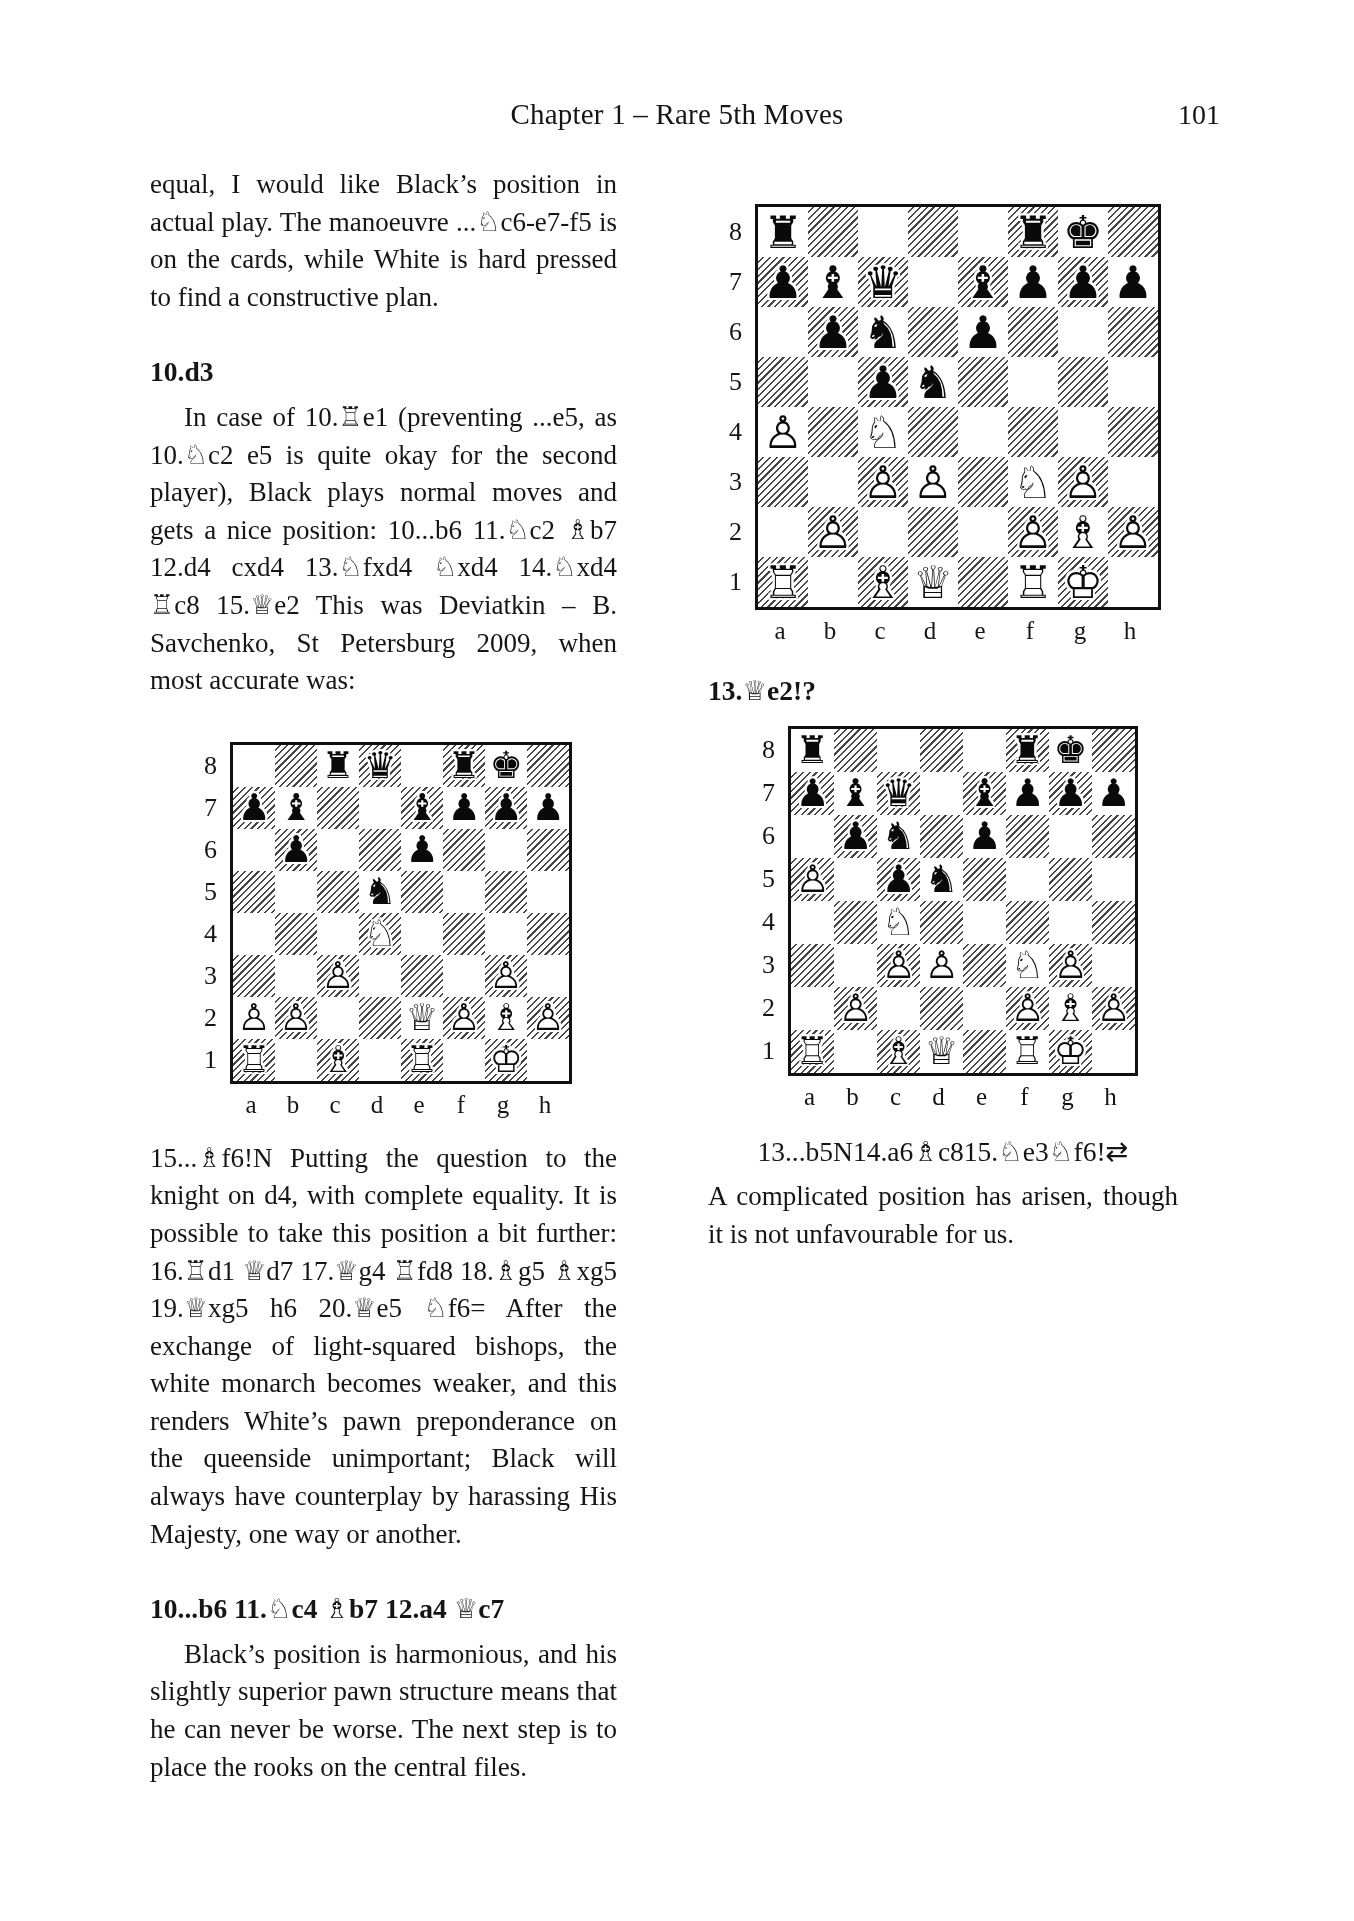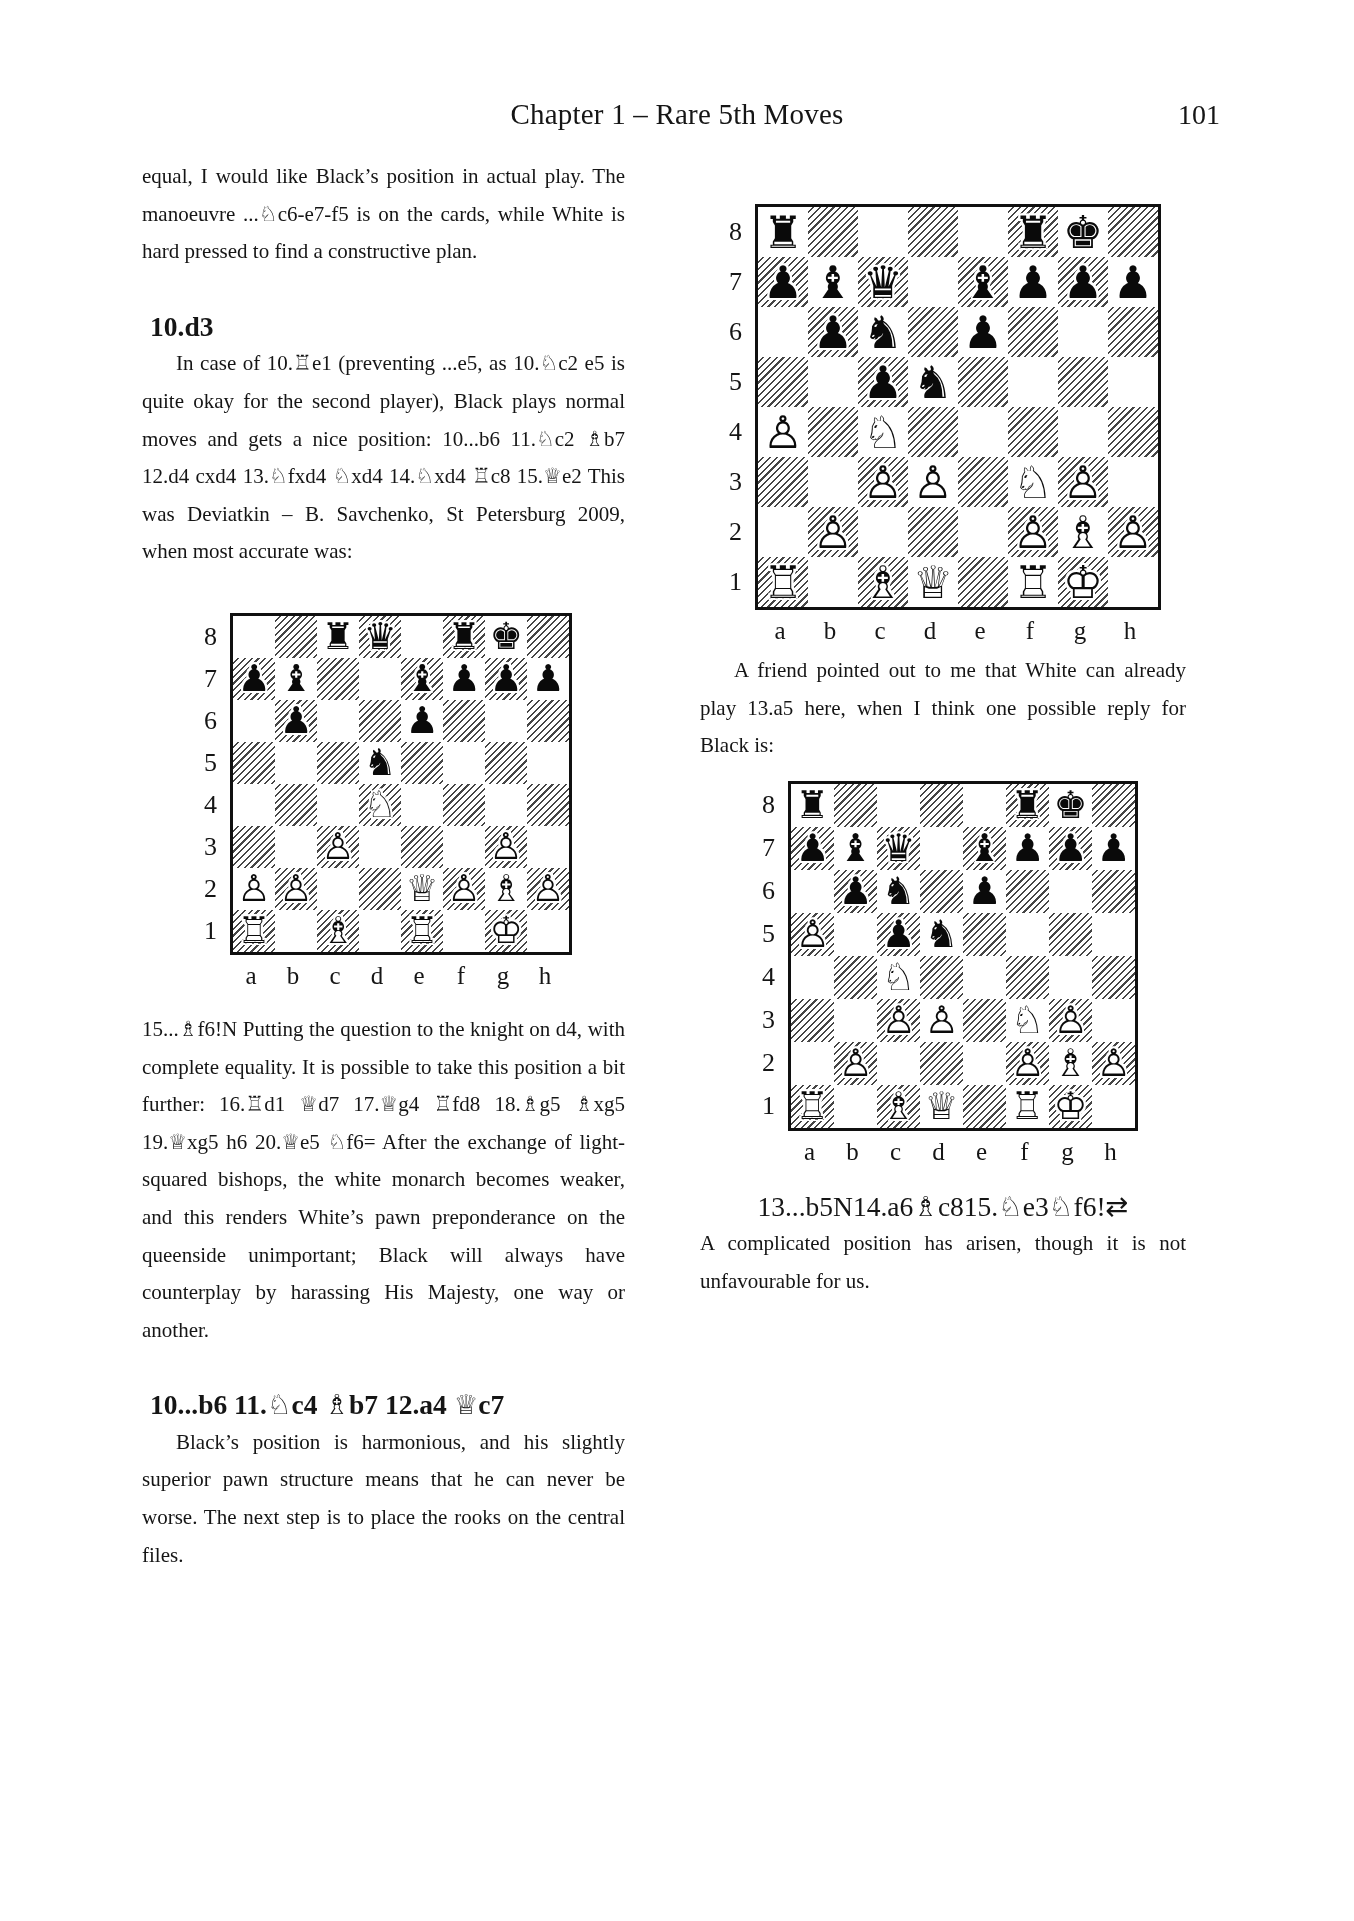--- a/index.html
+++ b/index.html
@@ -9,21 +9,21 @@
     overflow:hidden;
   }
   .running-head{
     position:absolute;top:98px;left:0;width:100%;text-align:center;
     font-size:29px;letter-spacing:.2px;
   }
   .folio{position:absolute;top:99px;right:134px;font-size:28px;margin-left:44px;}
   .col{position:absolute;top:158px;}
   .col.left{left:142px;width:483px;}
   .col.right{left:700px;width:486px;}
-  p.jp{margin:0;text-align:justify;font-size:21px;line-height:37.6px;font-family:Liberation Serif, serif;}
+  p.jp{margin:8px;text-align:justify;font-size:27px;line-height:37.6px;}
   p.indent{text-indent:34px;}
   h3.mv{margin:37px 0 0 8px;font-size:27.5px;line-height:37.6px;font-weight:bold;}
   
   .diagram{display:grid;grid-template-columns:44px max-content;}
   .sq42{--sq:42px;--pf:37px;}
   .sq50{--sq:50px;--pf:45px;}
   .sq43{--sq:43px;--pf:38px;}
   .d1{margin:42px 0 14px 44px;}
   .d2{margin:46px 0 0 11px;}
   .d3{margin:16px 0 0 44px;}
@@ -403,21 +403,21 @@
         <div>b</div>
         <div>c</div>
         <div>d</div>
         <div>e</div>
         <div>f</div>
         <div>g</div>
         <div>h</div>
       </div>
   </div>
 
-  <p class="jp indent">A friend pointed out to me that White can already play 13.a5 here, when I think one possible reply for Black is:</p>
+  <h3 class="mv" style="margin-top:20px;">13.♕e2!?</h3>
 
   <div class="diagram sq43 d3">
     <div class="ranks">
         <div>8</div>
         <div>7</div>
         <div>6</div>
         <div>5</div>
         <div>4</div>
         <div>3</div>
         <div>2</div>

